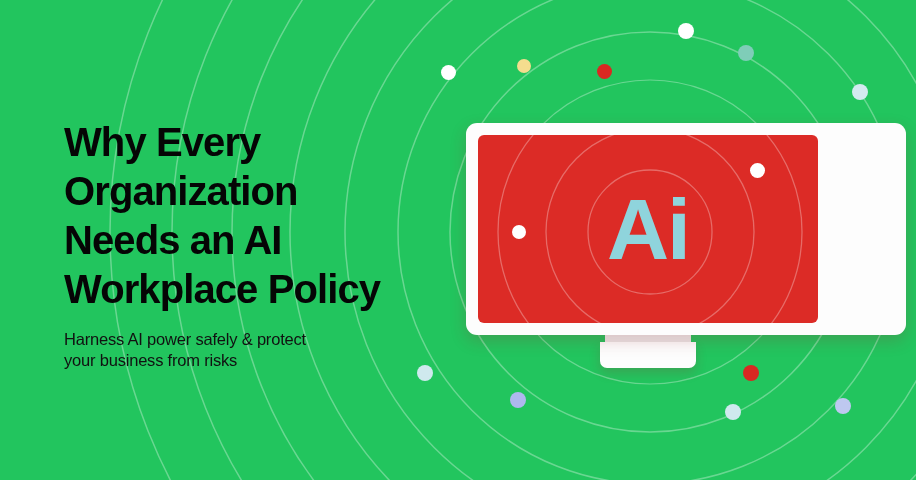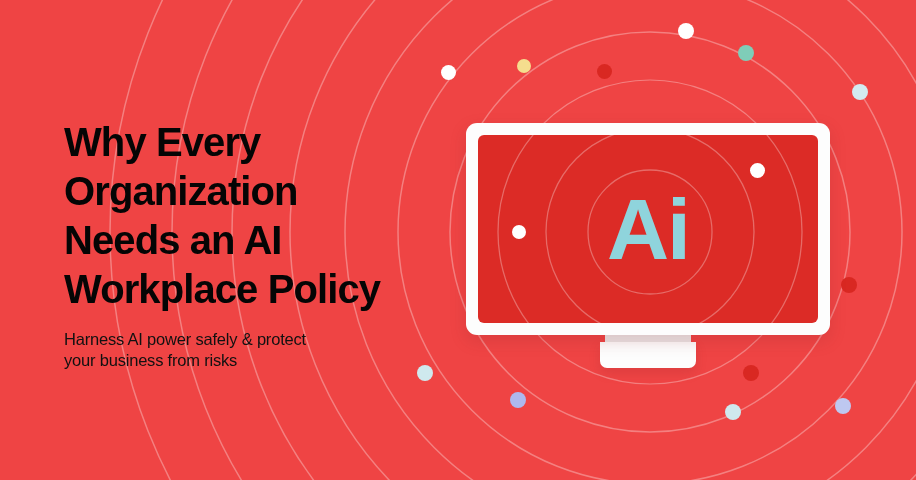--- a/index.html
+++ b/index.html
@@ -9,21 +9,21 @@
     background: #e8696e;
     position: relative;
   }
 
   #banner {
     position: absolute;
     inset: 0;
     width: 916px;
     height: 480px;
     overflow: hidden;
-    background: #ef4444;
+    background: #22c55e;
   }
 
   
   #rings-layer {
     position:absolute;
     left:0; top:0;
     width:916px; height:480px;
     pointer-events:none;
   }
 
@@ -51,21 +51,21 @@
     letter-spacing:-0.2px;
     color:#111111;
     white-space:pre-line;
   }
 
   
   #monitor {
     position:absolute;
     left:466px;
     top:123px;
-    width:364px;
+    width:440px;
     height:212px;
     z-index:5;
   }
   #monitor-bezel {
     position:absolute;
     inset:0;
     background:#fdfdfd;
     border-radius:11px;
     box-shadow: 0 6px 16px rgba(150,40,45,0.22);
   }

